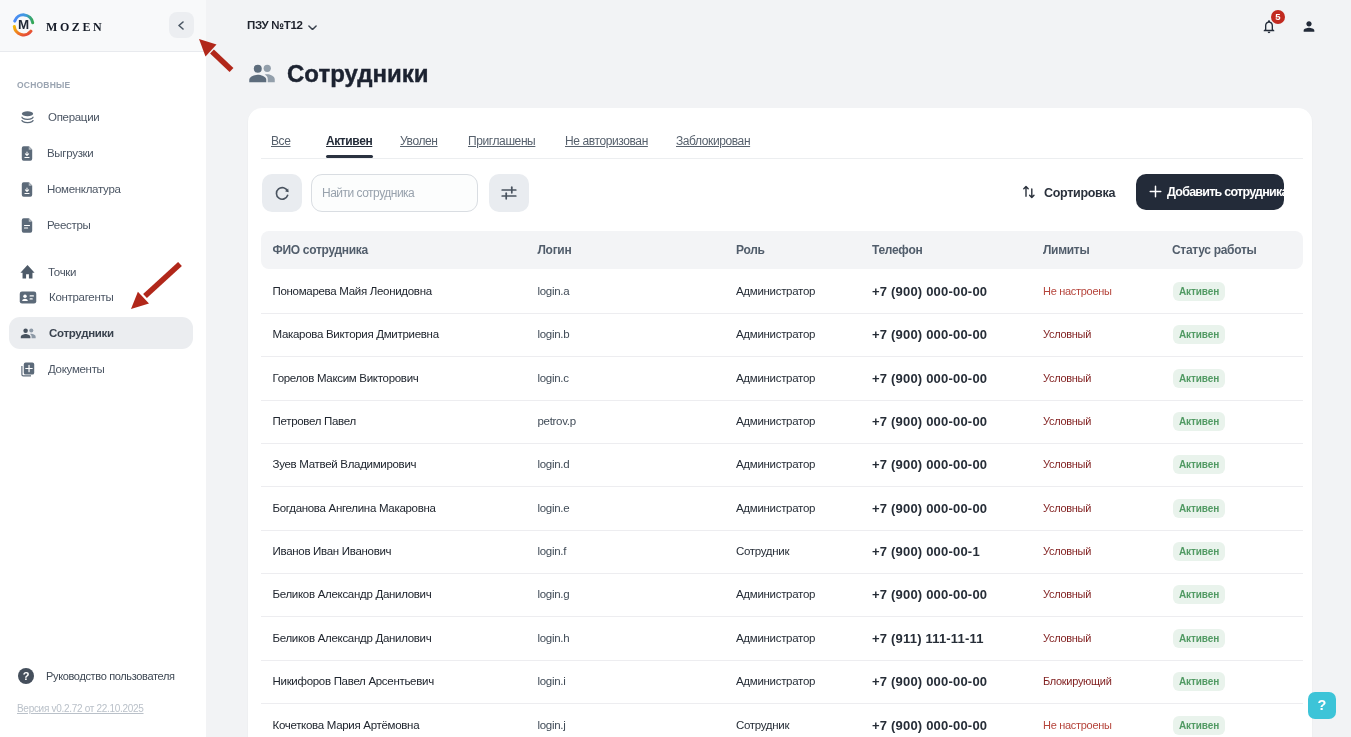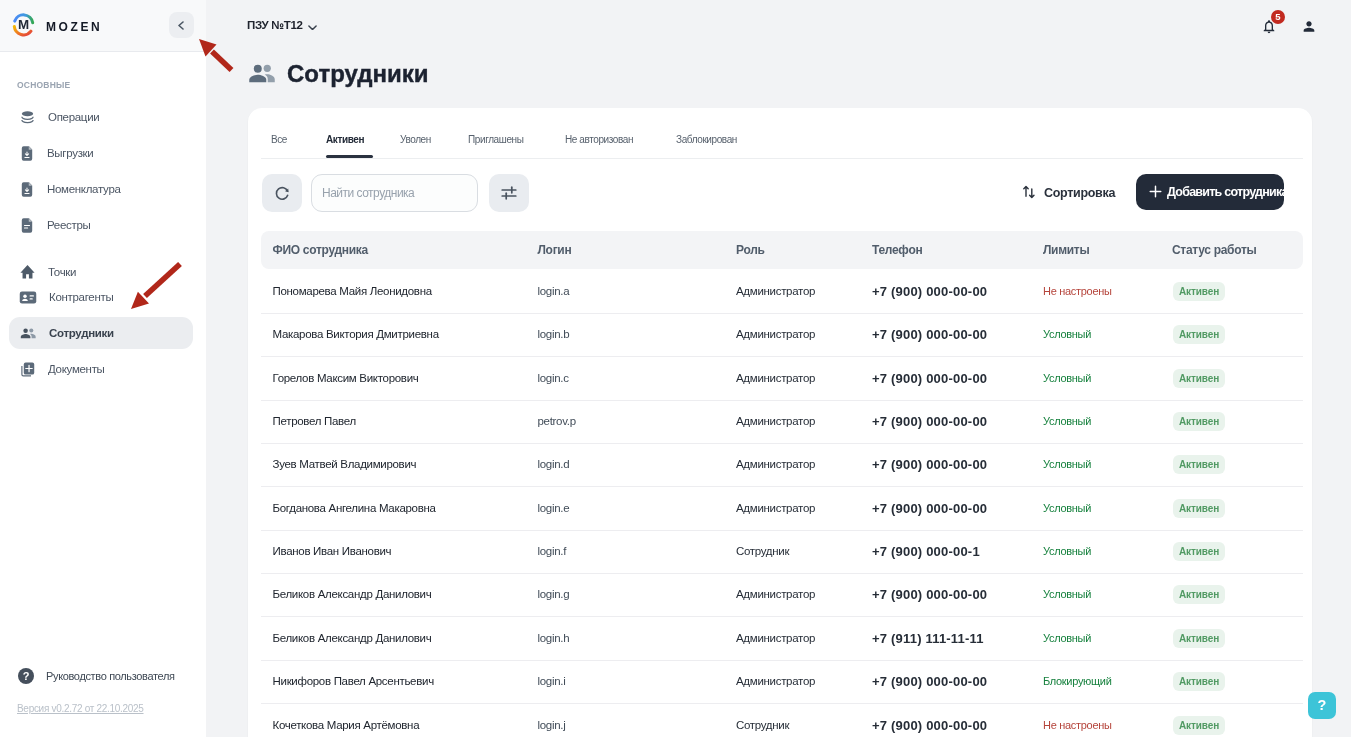--- a/index.html
+++ b/index.html
@@ -4,21 +4,21 @@
 <title>Сотрудники</title>
 <style>
   * { margin:0; padding:0; box-sizing:border-box; }
   html,body { width:1351px; height:737px; overflow:hidden; }
   body { font-family:"Liberation Sans", sans-serif; background:#f2f3f5; position:relative; color:#20262f; }
 
   
   #sidebar { position:absolute; left:0; top:0; width:206px; height:737px; background:#fff; }
   #sbtop { position:absolute; left:0; top:0; width:206px; height:52px; background:#f8f9fa; border-bottom:1px solid #e8eaee; }
   #logo { position:absolute; left:11px; top:12px; width:25px; height:25px; }
-  #logotext { position:absolute; left:46px; top:0; height:52px; line-height:54px; font-size:12px; font-weight:bold; letter-spacing:2.6px; color:#141a26; }
+  #logotext { position:absolute; left:46px; top:0; height:52px; line-height:54px; font-size:12px; font-weight:bold; letter-spacing:2.6px; color:#141a26;font-family:Liberation Serif, serif; }
   #collapse { position:absolute; left:169px; top:12px; width:25px; height:26px; border-radius:8px; background:#eceef1; }
   #collapse svg { position:absolute; left:8px; top:9px; }
   #sblabel { position:absolute; left:17px; top:80px; font-size:8.5px; font-weight:bold; letter-spacing:.2px; color:#9aa4b1; }
   .nav-item { position:absolute; left:9px; width:184px; height:32px; border-radius:9px; display:flex; align-items:center; font-size:11.5px; letter-spacing:-0.3px; color:#4b5563; }
   .nav-item svg { margin-left:10px; flex:none; }
   .nav-item span { margin-left:12px; }
   .nav-item.sel { background:#ebedf0; color:#39424e; font-weight:bold; border-radius:11px; }
   #sbguide { position:absolute; left:17px; top:667px; display:flex; align-items:center; font-size:11px; letter-spacing:-0.35px; color:#3e4854; }
   #sbguide span { margin-left:11px; }
   #sbver { position:absolute; left:17px; top:703px; font-size:10px; letter-spacing:-0.3px; color:#bac1c9;text-decoration:underline; }
@@ -29,21 +29,21 @@
   #bell { position:absolute; left:1261px; top:18px; }
   #bellbadge { position:absolute; left:1271px; top:10px; width:14px; height:14px; border-radius:50%; background:#c22a20; color:#fff; font-size:9.5px; font-weight:bold; text-align:center; line-height:14px; }
   #avatar { position:absolute; left:1301px; top:18px; }
 
   
   #title-icon { position:absolute; left:247px; top:61px; }
   #title { position:absolute; left:287px; top:60px; font-size:24px; font-weight:800; color:#1c2230; letter-spacing:0px; -webkit-text-stroke:0.4px #1c2230; }
 
   
   #card { position:absolute; left:248px; top:108px; width:1064px; height:629px; background:#fff; border-radius:14px 14px 0 0; box-shadow:0 1px 2px rgba(23,31,44,.05); }
-  .tab { position:absolute; top:26px; font-size:10px; letter-spacing:-0.4px; color:#57616d; }
+  .tab { position:absolute; top:26px; font-size:12px; letter-spacing:-0.4px; color:#57616d;text-decoration:underline; }
   .tab.on { color:#232b38; font-weight:bold; }
   #tabline { position:absolute; left:13px; top:50px; width:1042px; height:1px; background:#eceef0; }
   #tabul { position:absolute; left:78px; top:47px; width:47px; height:3px; border-radius:2px; background:#2a3240; }
 
   .gbtn { position:absolute; top:66px; width:40px; height:38px; border-radius:10px; background:#e9ecf0; }
   #search { position:absolute; left:63px; top:66px; width:167px; height:38px; border-radius:11px; border:1px solid #d9dde2; background:#fcfdfd; line-height:36px; padding-left:10px; font-size:12px; color:#98a2ad; letter-spacing:-0.5px; }
   #sorticon { position:absolute; left:774px; top:76px; }
   #sortlbl { position:absolute; left:796px; top:78px; font-size:12.5px; font-weight:600; color:#2a313c; letter-spacing:-0.3px; }
   #addbtn { position:absolute; left:888px; top:66px; width:148px; height:36px; border-radius:10px; background:#232b39; color:#fff; }
   #addbtn svg { position:absolute; left:13px; top:11px; }
@@ -53,21 +53,21 @@
   .th { position:absolute; top:0; line-height:38px; font-size:12px; font-weight:600; color:#515d6b; letter-spacing:-0.3px; }
   .row { position:absolute; left:13px; width:1042px; height:44px; border-bottom:1px solid #ededf0; }
   .c { position:absolute; top:0; line-height:43px; font-size:12.5px; letter-spacing:-0.2px; white-space:nowrap; }
   .c1,.c2,.c3 { font-size:11.5px; letter-spacing:-0.3px; }
   .c4 { font-size:13px; letter-spacing:0.2px;font-weight:bold; }
   .c5 { font-size:11px; letter-spacing:-0.3px; }
   .c1 { left:11.5px; color:#20262f; }
   .c2 { left:276.5px; color:#414c58; }
   .c3 { left:475px; color:#262d37; }
   .c4 { left:611px; color:#262d37; }
-  .c5 { left:782px; color:#15803d; }
+  .c5 { left:782px; color:#7f1d1d; }
   .c5.red { color:#b5443b; }
   .badge { position:absolute; left:912px; top:12px; height:19px; line-height:19px; border-radius:6px; background:#e9f3ec; color:#519a63; font-size:10px; font-weight:bold; padding:0 6px; letter-spacing:-0.1px; }
 
   #help { position:absolute; left:1308px; top:692px; width:28px; height:27px; border-radius:7px; background:#3dc4d8; color:#fff; font-size:14.5px; font-weight:bold; text-align:center; line-height:27px; }
   #arrows { position:absolute; left:0; top:0; width:1351px; height:737px; pointer-events:none; z-index:40; }
 </style>
 </head>
 <body>
 
 <div id="sidebar">

